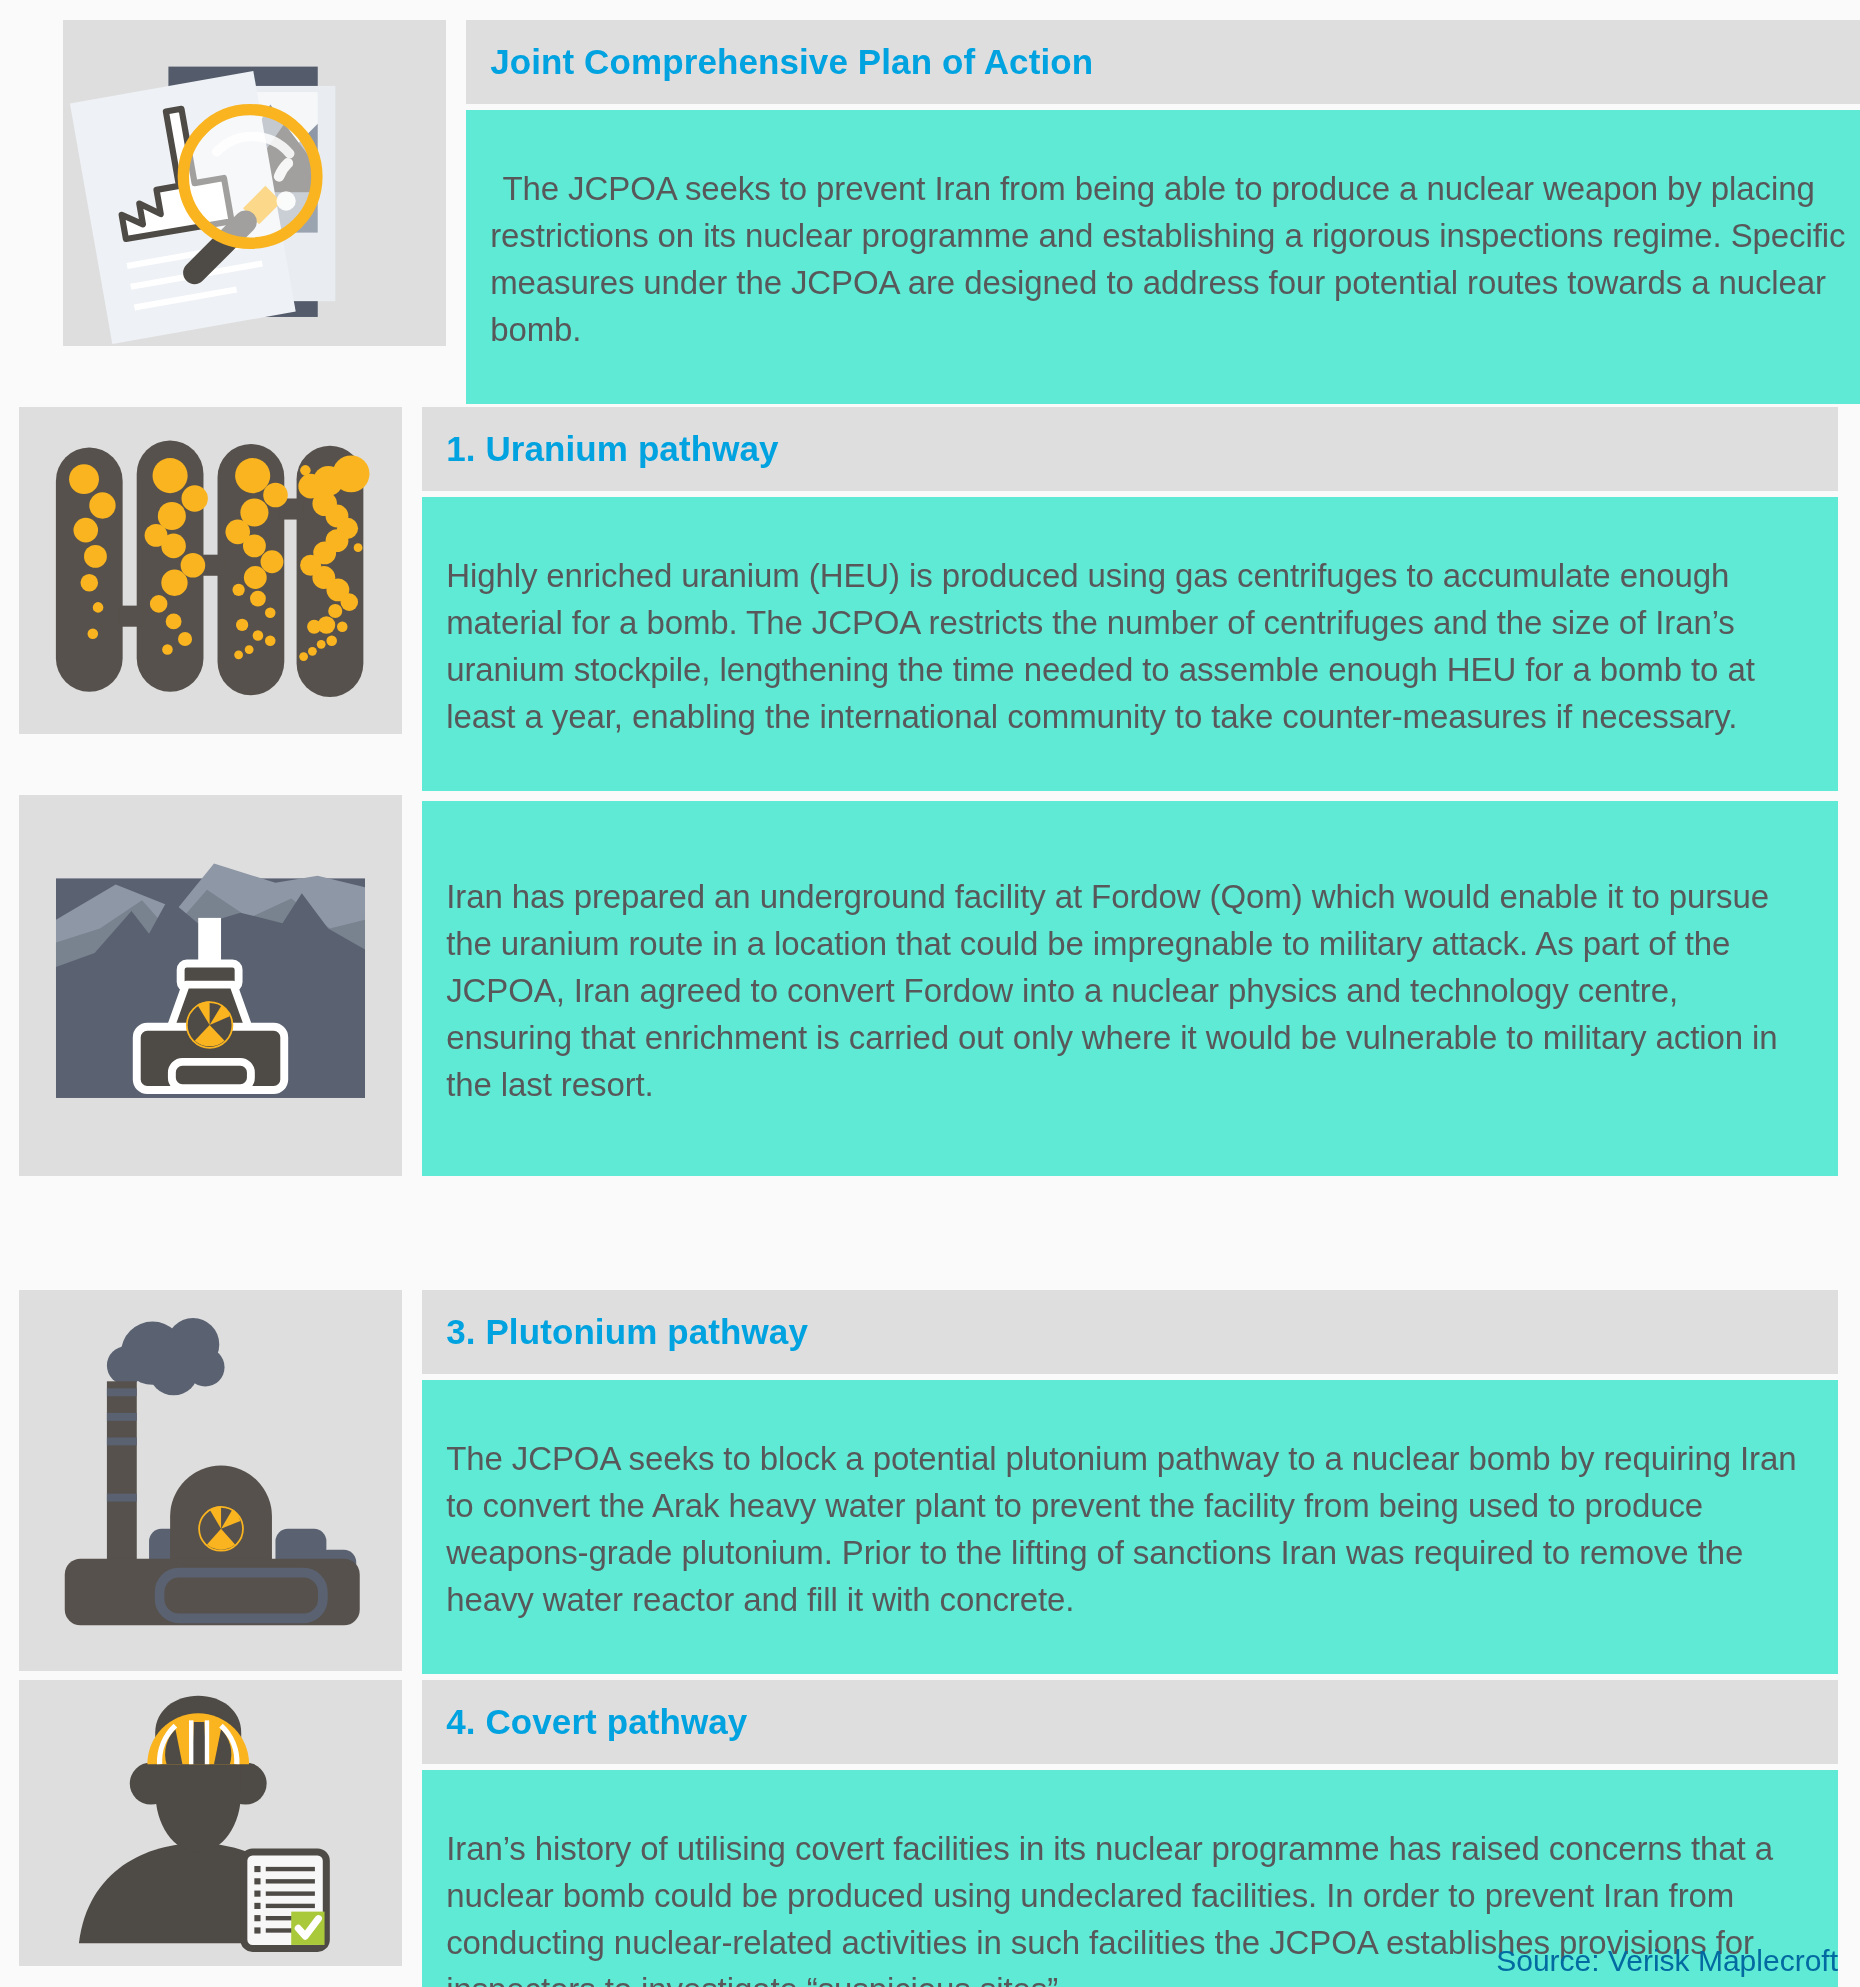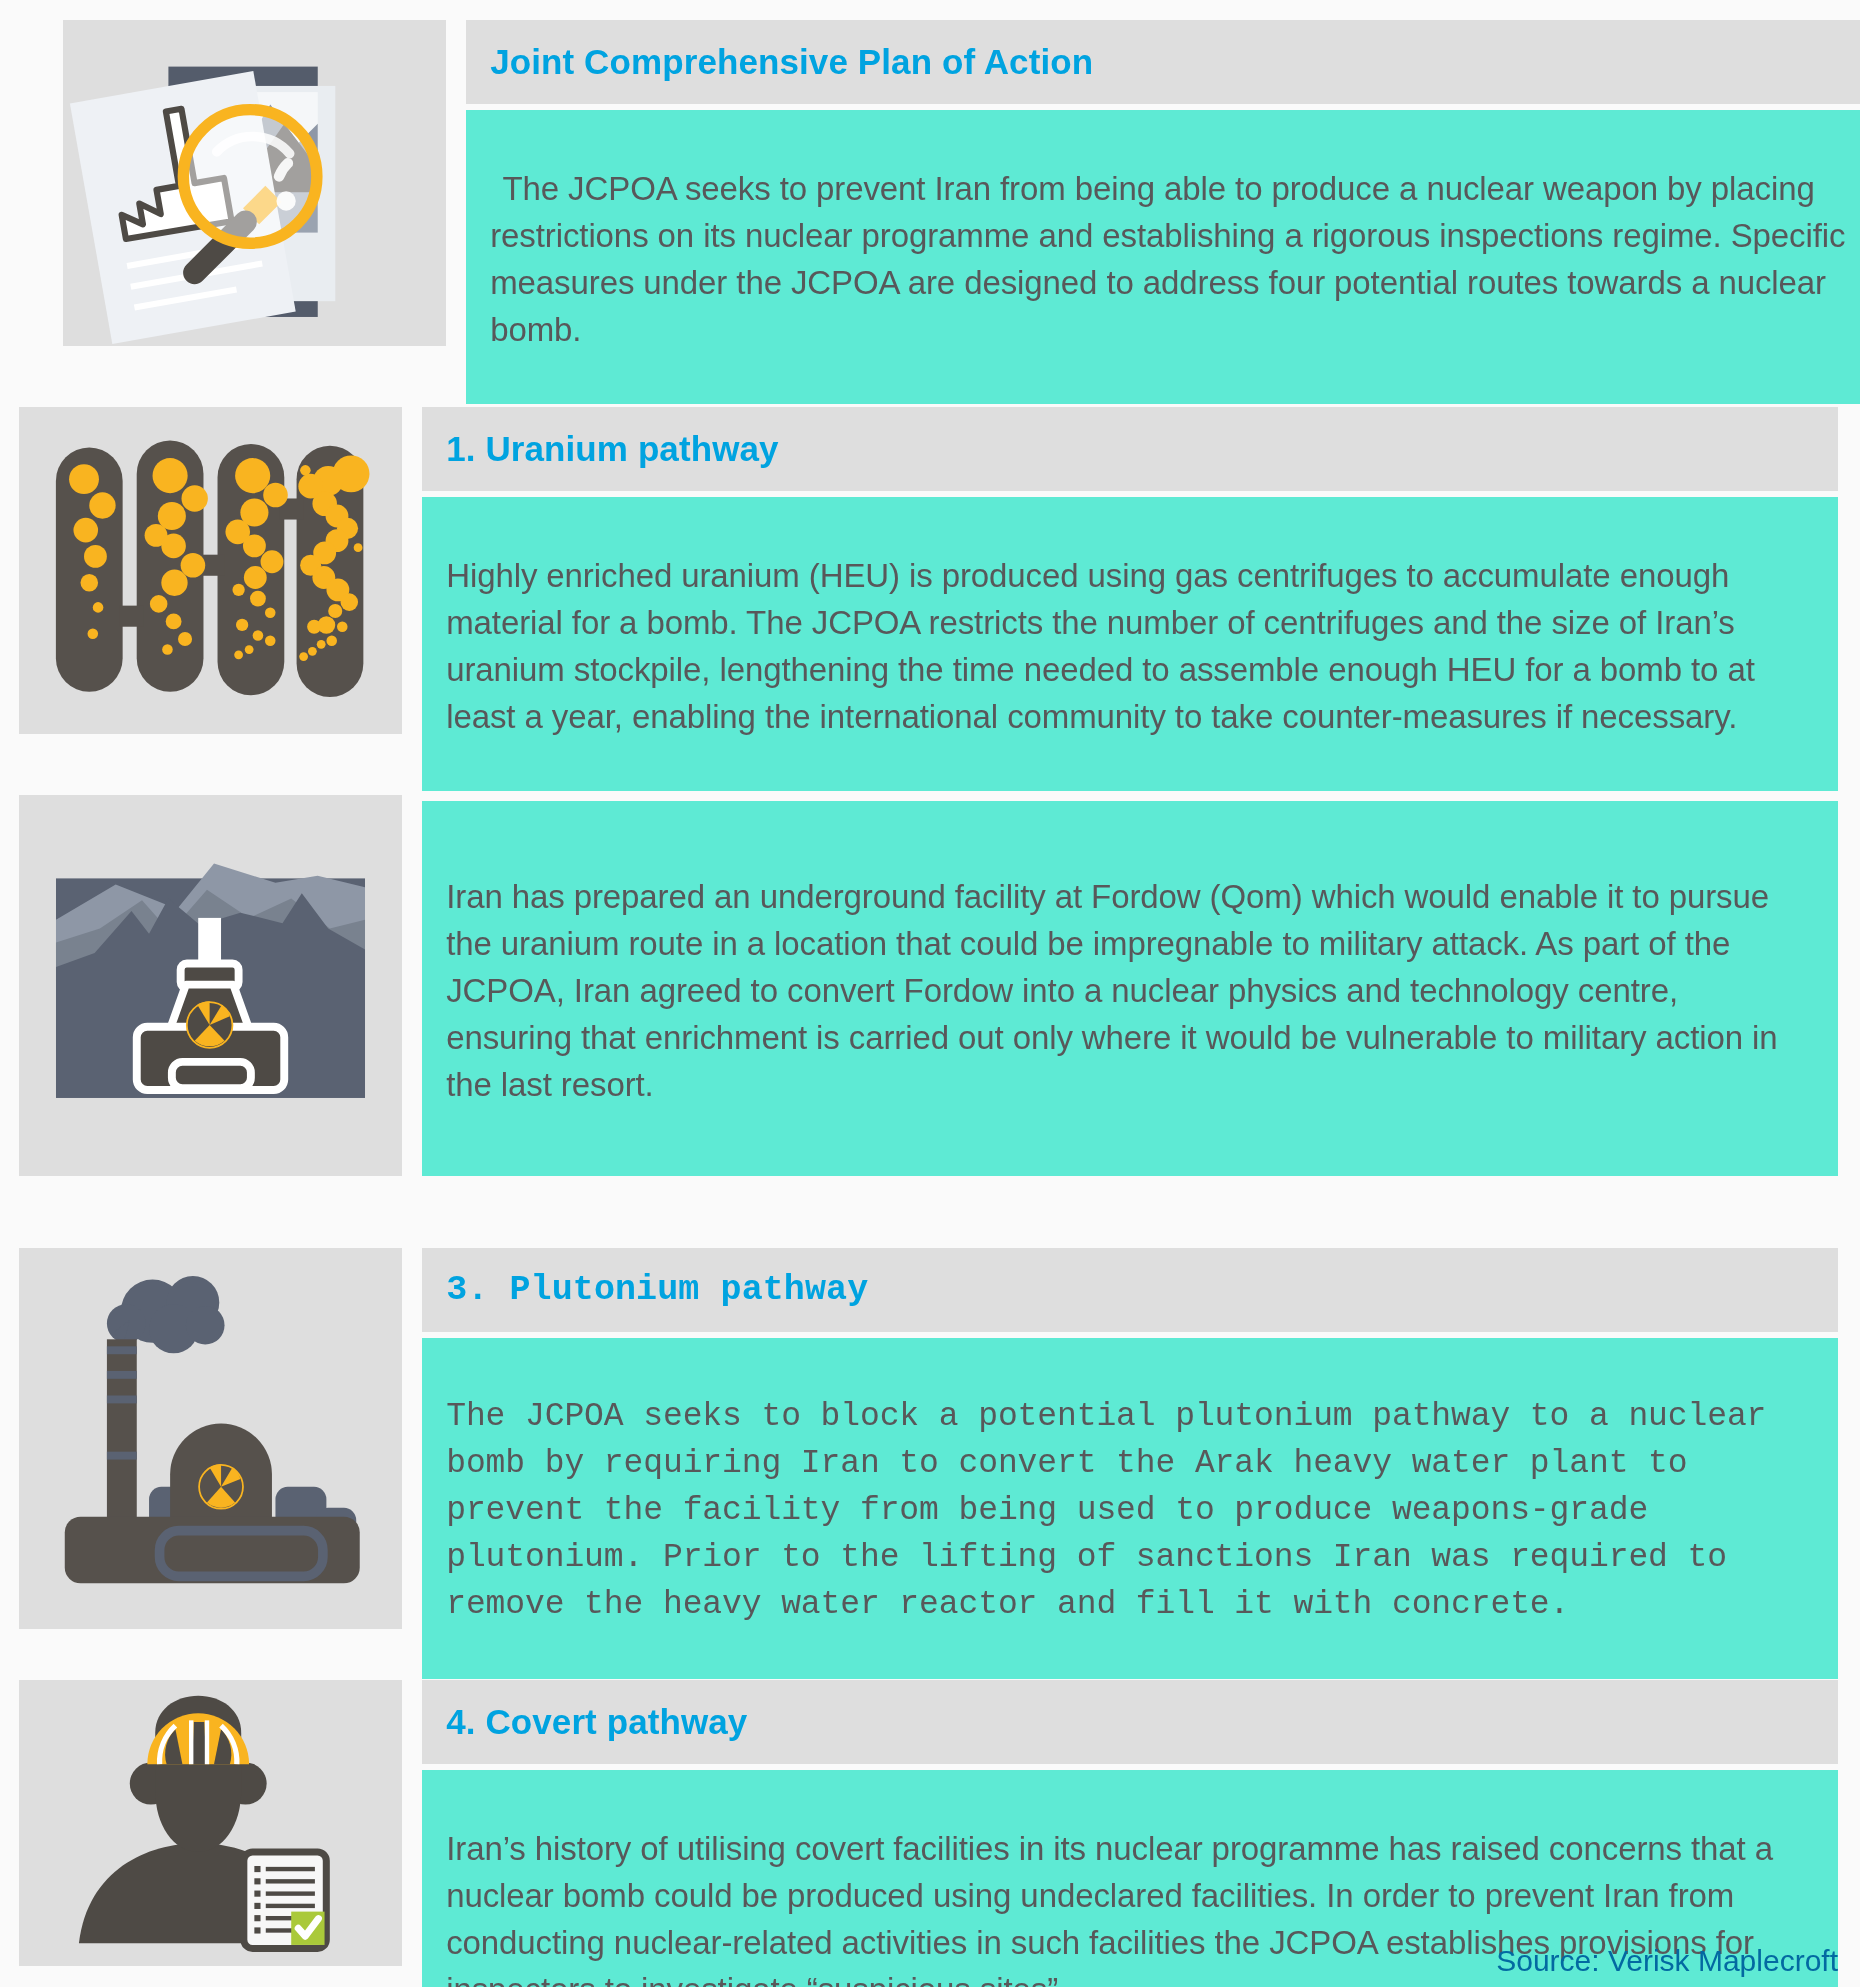--- a/index.html
+++ b/index.html
@@ -79,21 +79,21 @@
     bottom: 8.8px;
     color: #0369a1;
     font-size: 30px;
   }
   svg { display: block; }
 
   
   #block-0 { top: 0px;    height: 326px; margin-left: 44px; }
   #block-1 { top: 387px;  height: 327px; justify-content: space-between; }
   #block-2 { top: 775px;  height: 381px; }
-  #block-3 { top: 1228px; height: 381px; font-family: Liberation Mono, monospace; }
+  #block-3 { top: 1270px; height: 381px; }
   #block-4 { top: 1660px; height: 286px; }
 
   
   #block-0 .title-bar { height: 84px; }
 </style>
 </head>
 <body>
 
 <div class="infographic">
 

